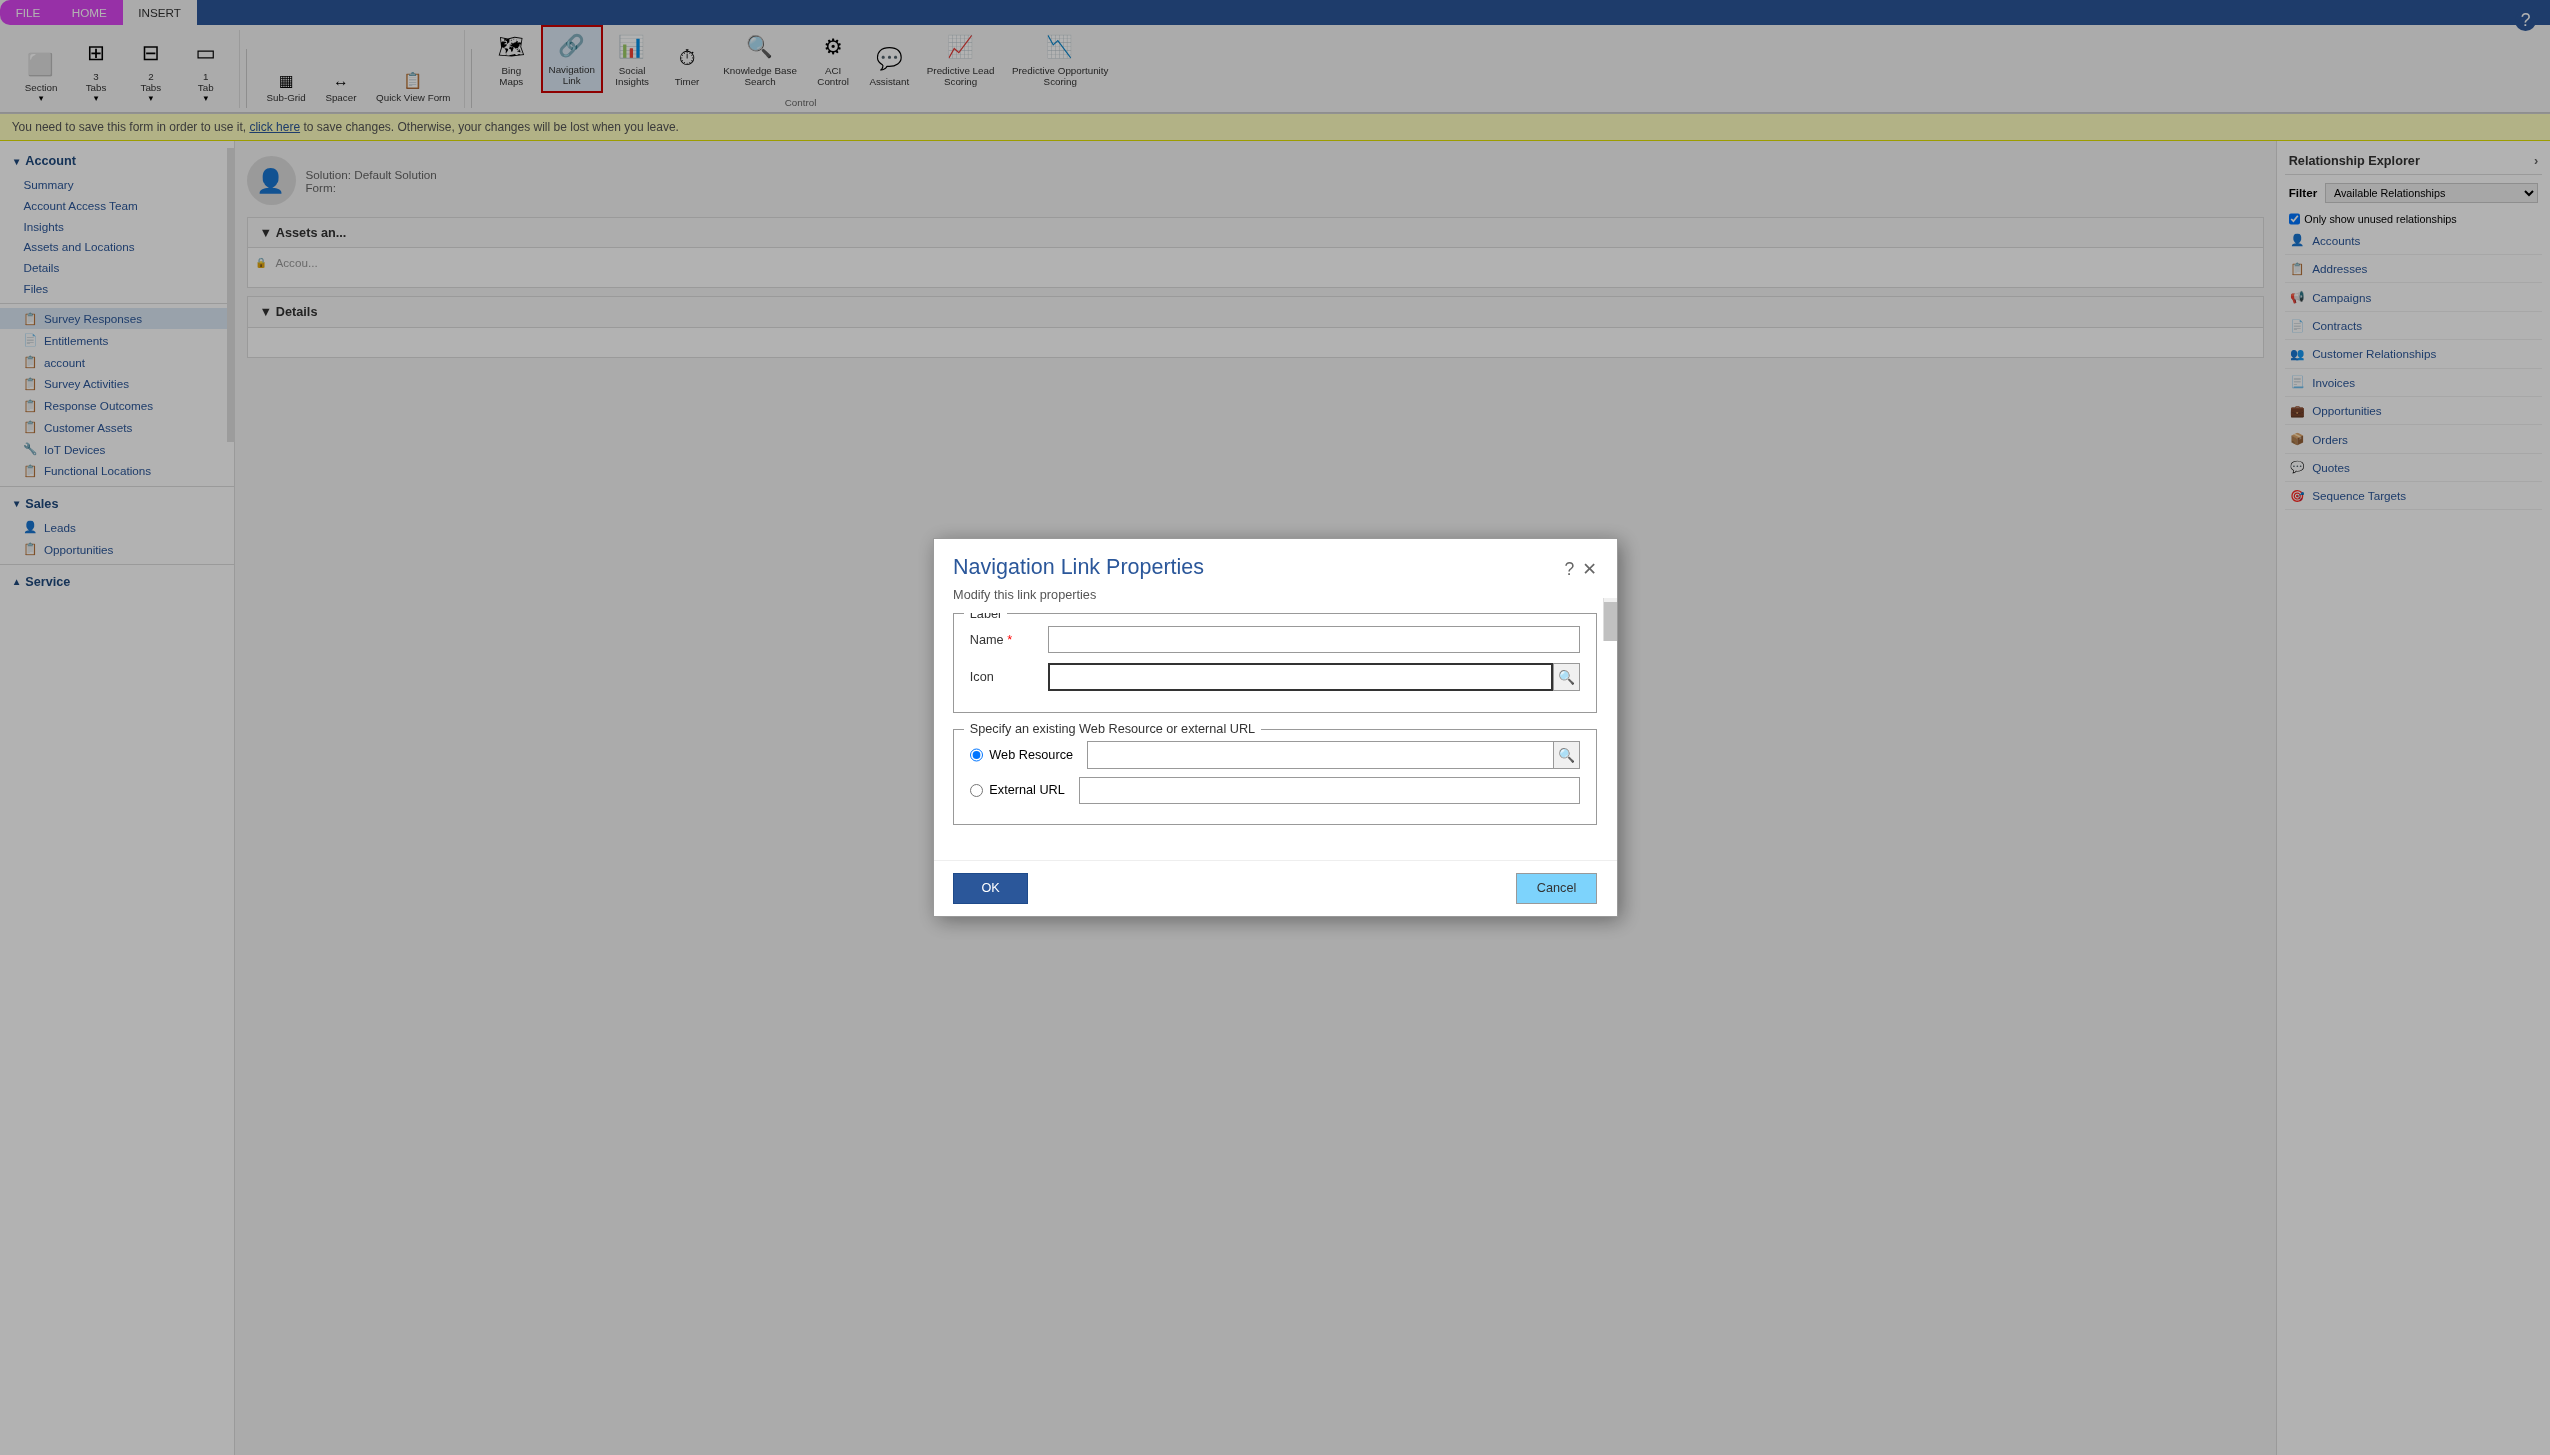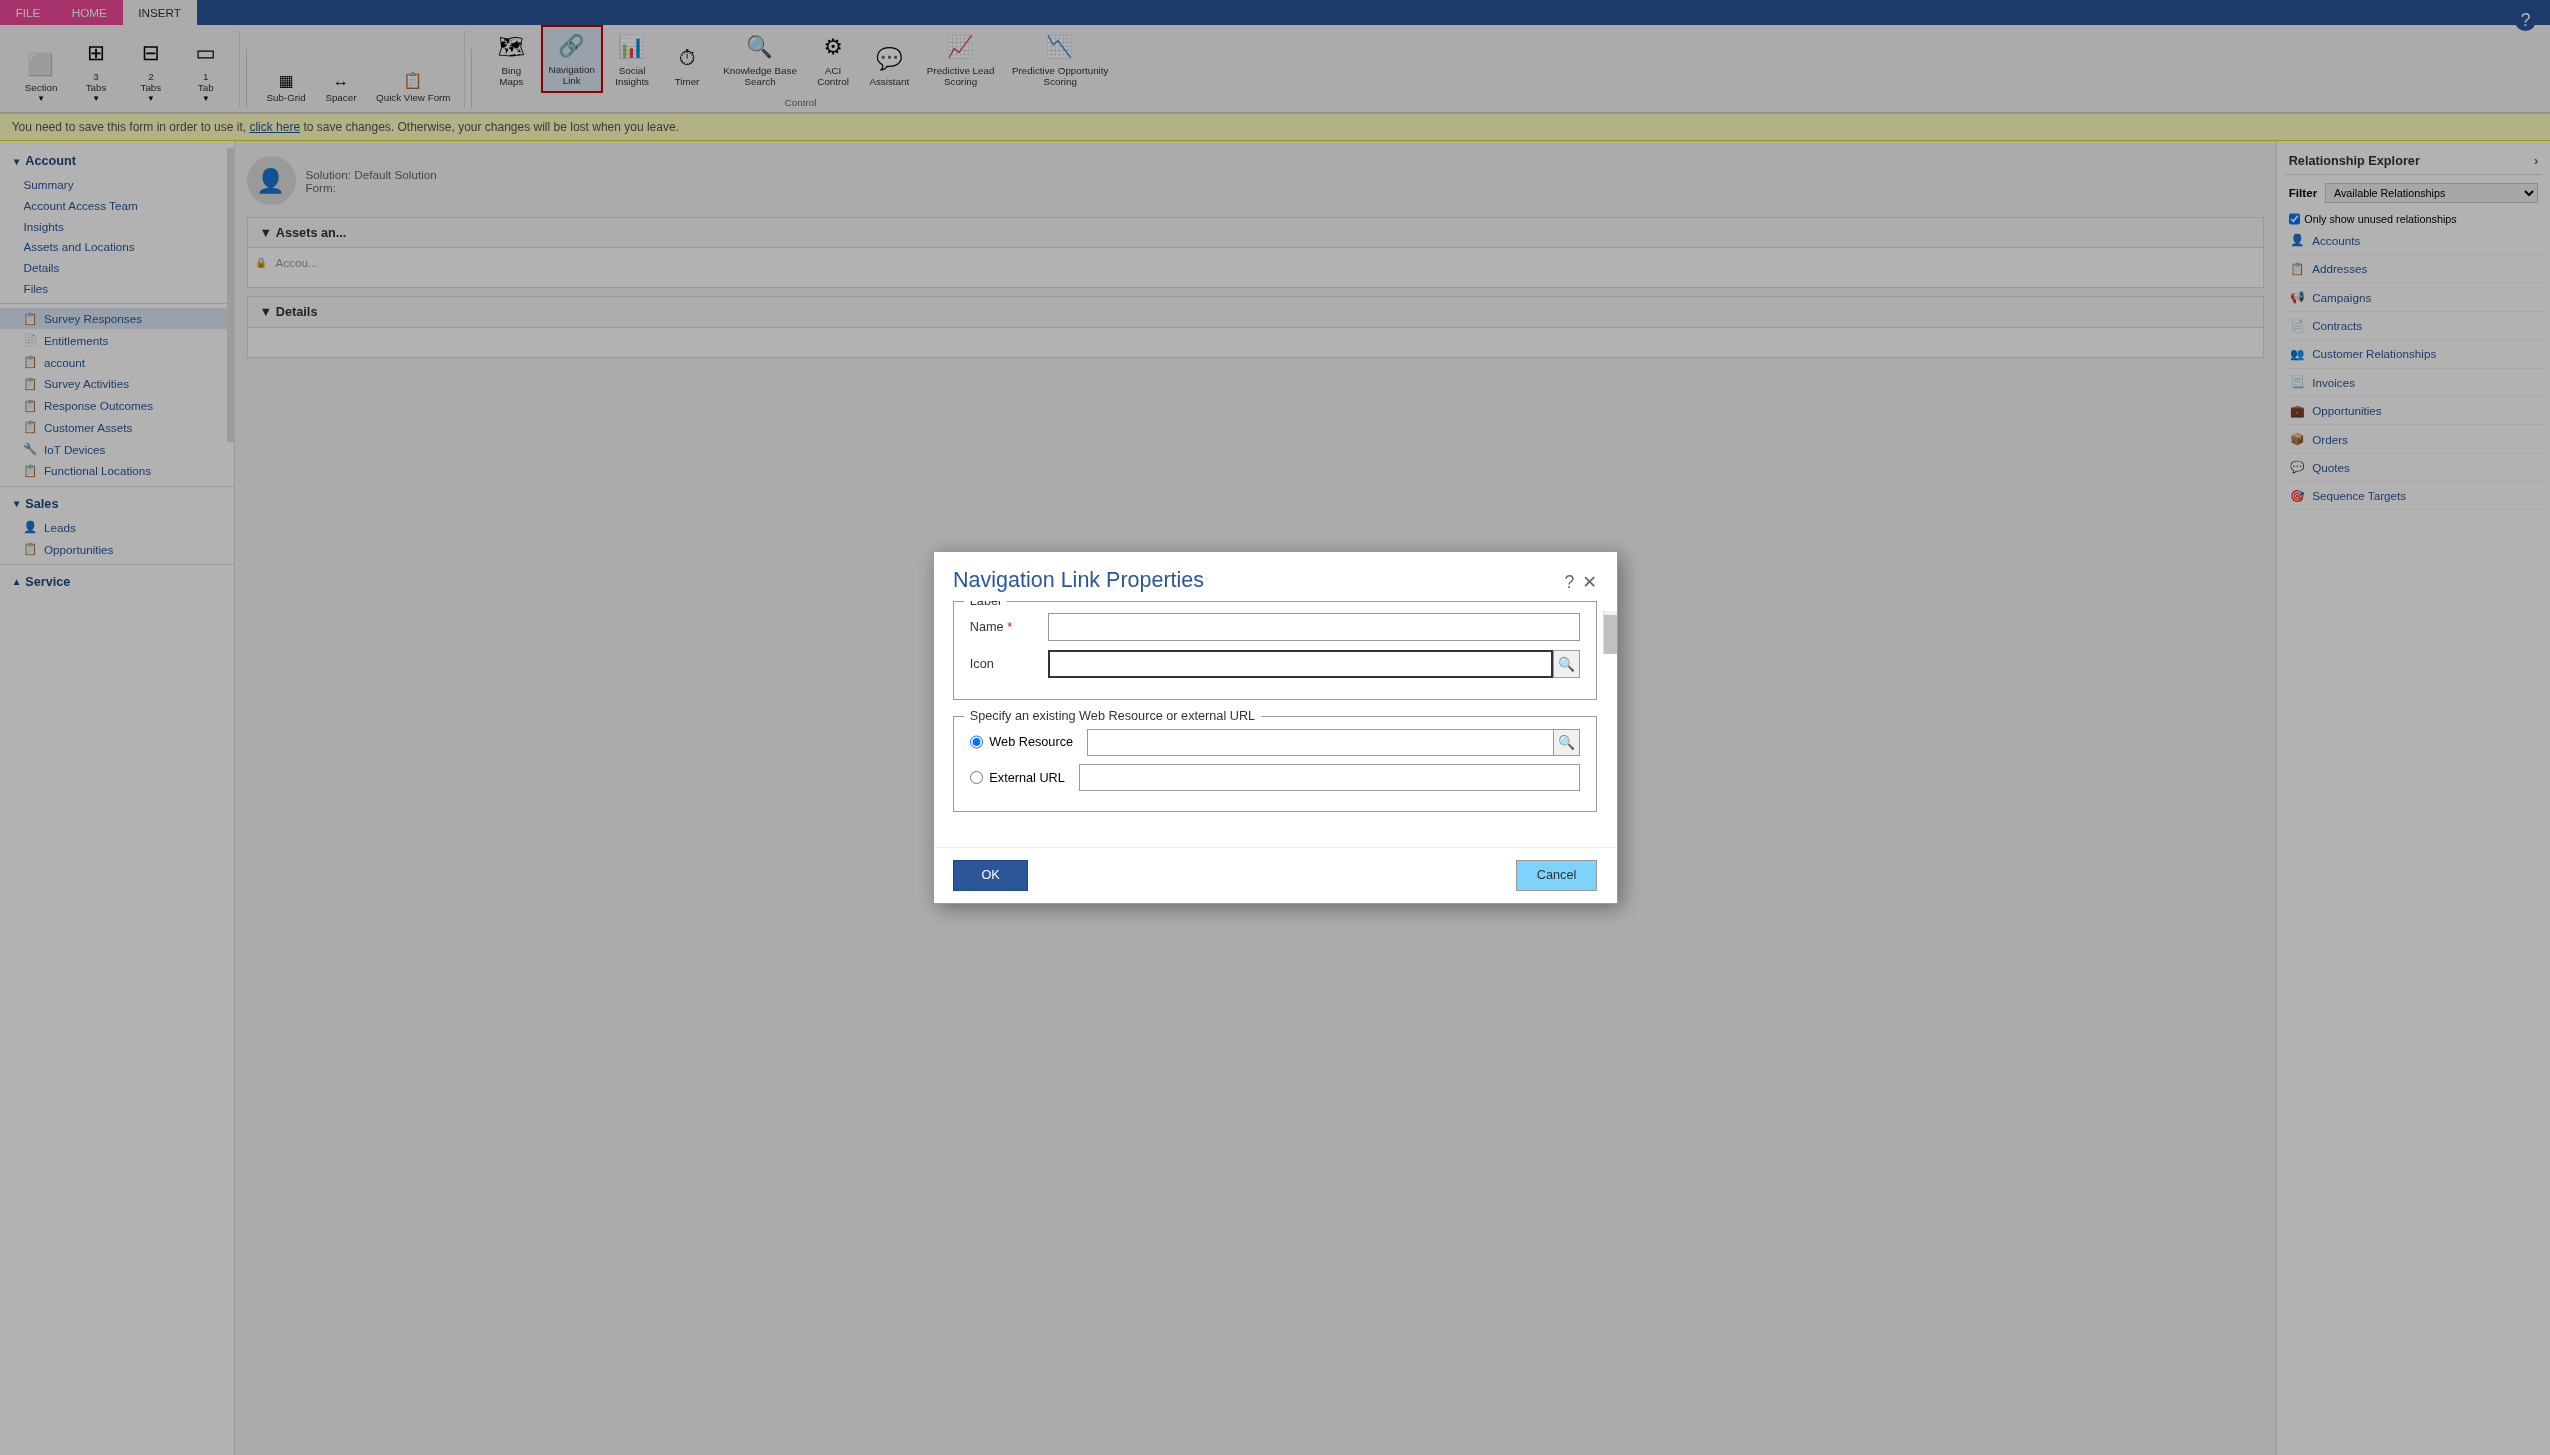--- a/index.html
+++ b/index.html
@@ -1,20 +1,20 @@
 <!DOCTYPE html>
 <html><head>
   <meta charset="utf-8">
   <style>
     * { box-sizing: border-box; margin: 0; padding: 0; }
     body { font-family: 'Segoe UI', Tahoma, Geneva, Verdana, sans-serif; font-size: 12.7px; background: #f0f0f0; overflow: hidden; }
 
     
     .ribbon { background: #f5f5f5; border-bottom: 1px solid #d0d0d0; }
-    .ribbon-tabs { display: flex; background: #ec4899; }
+    .ribbon-tabs { display: flex; background: #d946ef; border-radius: 10px; }
     .ribbon-tab { padding: 5.9px 15.7px; color: white; font-size: 11.7px; cursor: pointer; }
     .ribbon-tab.active { background: #f5f5f5; color: #333; }
 
     .ribbon-content { display: flex; align-items: flex-end; padding: 3.9px 7.8px; gap: 2px; background: #f5f5f5; border-bottom: 1px solid #ccc; min-height: 88px; }
 
     .ribbon-group { display: flex; flex-direction: column; align-items: center; border-right: 1px solid #ddd; padding: 0 7.8px; height: 78px; justify-content: flex-end; }
     .ribbon-group-label { font-size: 9.8px; color: #666; margin-top: 3.9px; text-align: center; }
 
     .ribbon-items-row { display: flex; align-items: flex-end; gap: 3.9px; }
 
@@ -401,20 +401,21 @@
     </div>
 
     <div class="dialog-title-bar">
       <div class="dialog-title">Navigation Link Properties</div>
       <div class="dialog-title-actions">
         <span class="dialog-help">?</span>
         <span class="dialog-close">✕</span>
       </div>
     </div>
 
+    <div class="dialog-subtitle">Modify this link properties</div>
 
     <div class="dialog-body">
 
       <div class="fieldset-group">
         <div class="fieldset-legend">Label</div>
 
         <div class="form-row">
           <div class="form-label">
             <span>Name</span>
             <span class="required"> *</span>

